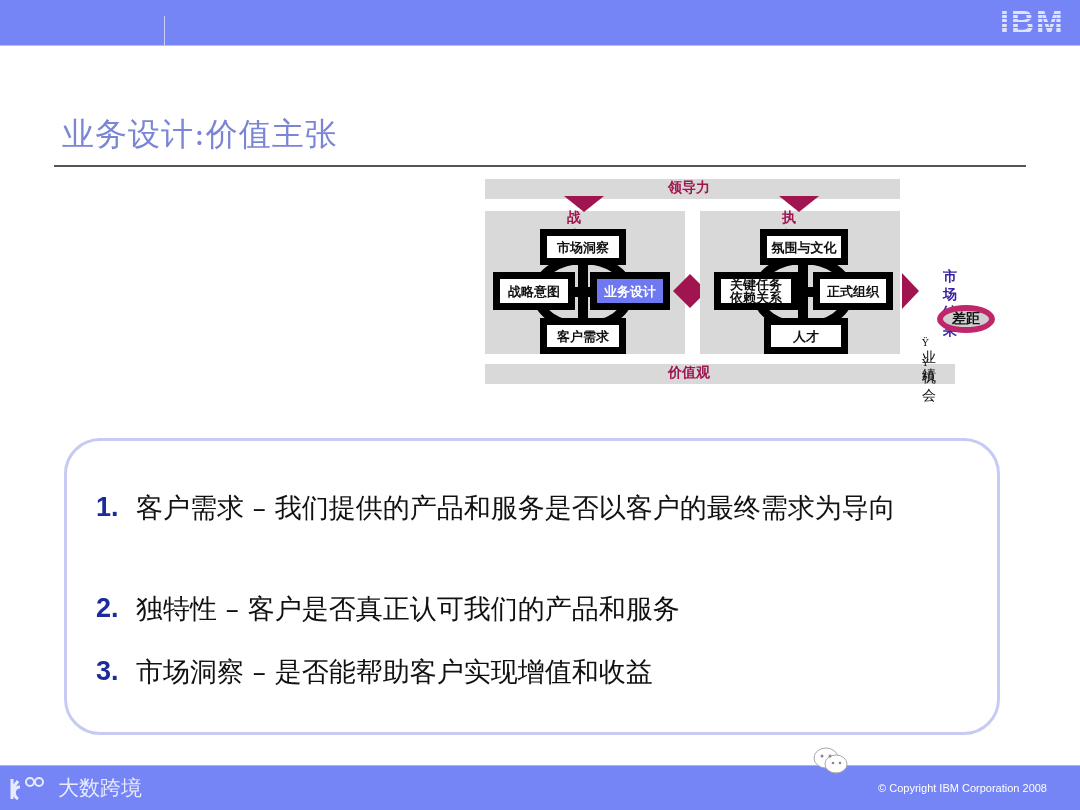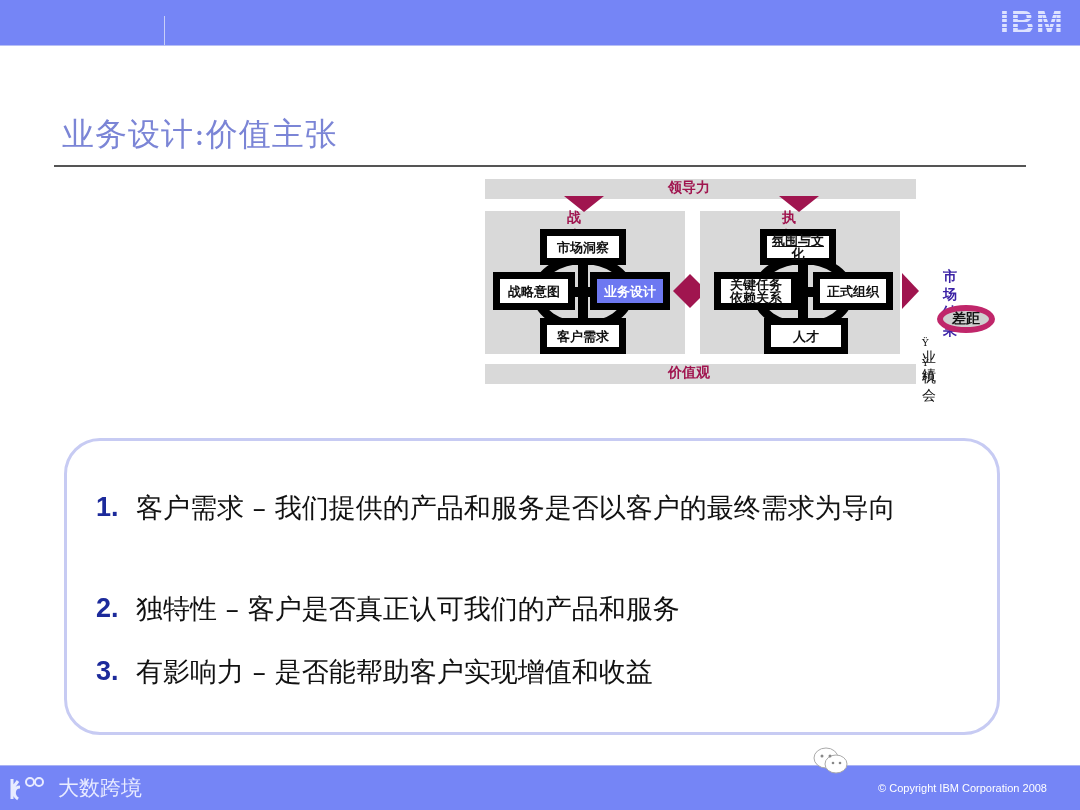--- a/index.html
+++ b/index.html
@@ -40,21 +40,21 @@
       letter-spacing: 1px;
     }
     .title-rule {
       position: absolute; left: 54px; top: 165px; width: 972px; height: 2px; background: #555;
     }
 
     
     .diagram { position: absolute; left: 0; top: 0; }
     .band {
       position: absolute; background: #d9d9d9; color: #a0154f; font-weight: bold;
-      font-size: 14px; font-family: "DejaVu Serif", serif; padding-left: 16px;
+      font-size: 14px; font-family: "DejaVu Serif", serif;
     }
     .band span { position: absolute; }
     .panel { position: absolute; background: #d9d9d9; }
     .tri-down {
       position: absolute; width: 0; height: 0;
       border-left: 20px solid transparent; border-right: 20px solid transparent;
       border-top: 16px solid #a0154f;
     }
     .panel-label {
       position: absolute; color: #a0154f; font-size: 14px; font-weight: bold;
@@ -138,21 +138,21 @@
 <div class="ibm-logo">IBM</div>
 <div class="ibm-stripes"></div>
 
 <div class="page-title">业务设计:价值主张</div>
 <div class="title-rule"></div>
 
 <div class="diagram">
   <div class="band" style="left:485px; top:179px; width:415px; height:20px;">
     <span style="left:183px; top:0px;">领导力</span>
   </div>
-  <div class="band" style="left:485px; top:364px; width:415px; height:20px;">
+  <div class="band" style="left:485px; top:364px; width:470px; height:20px;">
     <span style="left:183px; top:0px;">价值观</span>
   </div>
 
   <div class="panel" style="left:485px; top:211px; width:200px; height:143px;"></div>
   <div class="tri-down" style="left:564px; top:196px;"></div>
   <div class="panel-label" style="left:567px; top:209px;">战略</div>
 
   <div class="ring" style="left:532px; top:255px; width:102px; height:76px;"></div>
   <div class="connector" style="left:578px; top:255px; width:10px; height:75px;"></div>
   <div class="connector" style="left:565px; top:287px; width:30px; height:10px;"></div>
@@ -163,21 +163,21 @@
 
   <div class="diamond" style="left:678px; top:279px;"></div>
 
   <div class="panel" style="left:700px; top:211px; width:200px; height:143px;"></div>
   <div class="tri-down" style="left:779px; top:196px;"></div>
   <div class="panel-label" style="left:782px; top:209px;">执行</div>
 
   <div class="ring" style="left:752px; top:255px; width:102px; height:76px;"></div>
   <div class="connector" style="left:798px; top:255px; width:10px; height:75px;"></div>
   <div class="connector" style="left:785px; top:287px; width:30px; height:10px;"></div>
-  <div class="node" style="left:760px; top:229px; width:76px; height:36px;text-decoration:underline;">氛围与文化</div>
+  <div class="node" style="left:760px; top:229px; width:88px; height:36px;">氛围与文化</div>
   <div class="node" style="left:714px; top:272px; width:84px; height:38px; flex-direction:column;">
     <span>关键任务</span>
     <span>依赖关系</span>
   </div>
   <div class="node" style="left:813px; top:272px; width:80px; height:38px;">正式组织</div>
   <div class="node" style="left:764px; top:318px; width:84px; height:36px;">人才</div>
 
   <div class="tri-right" style="left:902px; top:273px;"></div>
 
   <div class="market-title">市场结果</div>
@@ -194,21 +194,21 @@
 <div class="item" style="top:489px;">
   <span class="num">1.</span>
   <span class="txt">客户需求 – 我们提供的产品和服务是否以客户的最终需求为导向</span>
 </div>
 <div class="item" style="top:590px;">
   <span class="num">2.</span>
   <span class="txt">独特性 – 客户是否真正认可我们的产品和服务</span>
 </div>
 <div class="item" style="top:653px;">
   <span class="num">3.</span>
-  <span class="txt">有影响力 – 是否能帮助客户实现增值和收益</span>
+  <span class="txt">市场洞察 – 是否能帮助客户实现增值和收益</span>
 </div>
 
 <div class="bottombar"></div>
 <div class="copyright">© Copyright IBM Corporation 2008</div>
 
 <div class="wm-left">
   <svg class="logo-icon" viewBox="0 0 44 30">
     <path d="M4 6 L4 26 M4 16 L10 8 M10 26 C4 22 6 14 12 14" stroke="#e8ebff" stroke-width="3" fill="none"></path>
     <circle cx="22" cy="9" r="4" stroke="#e8ebff" stroke-width="2" fill="none"></circle>
     <circle cx="31" cy="9" r="4" stroke="#e8ebff" stroke-width="2" fill="none"></circle>

